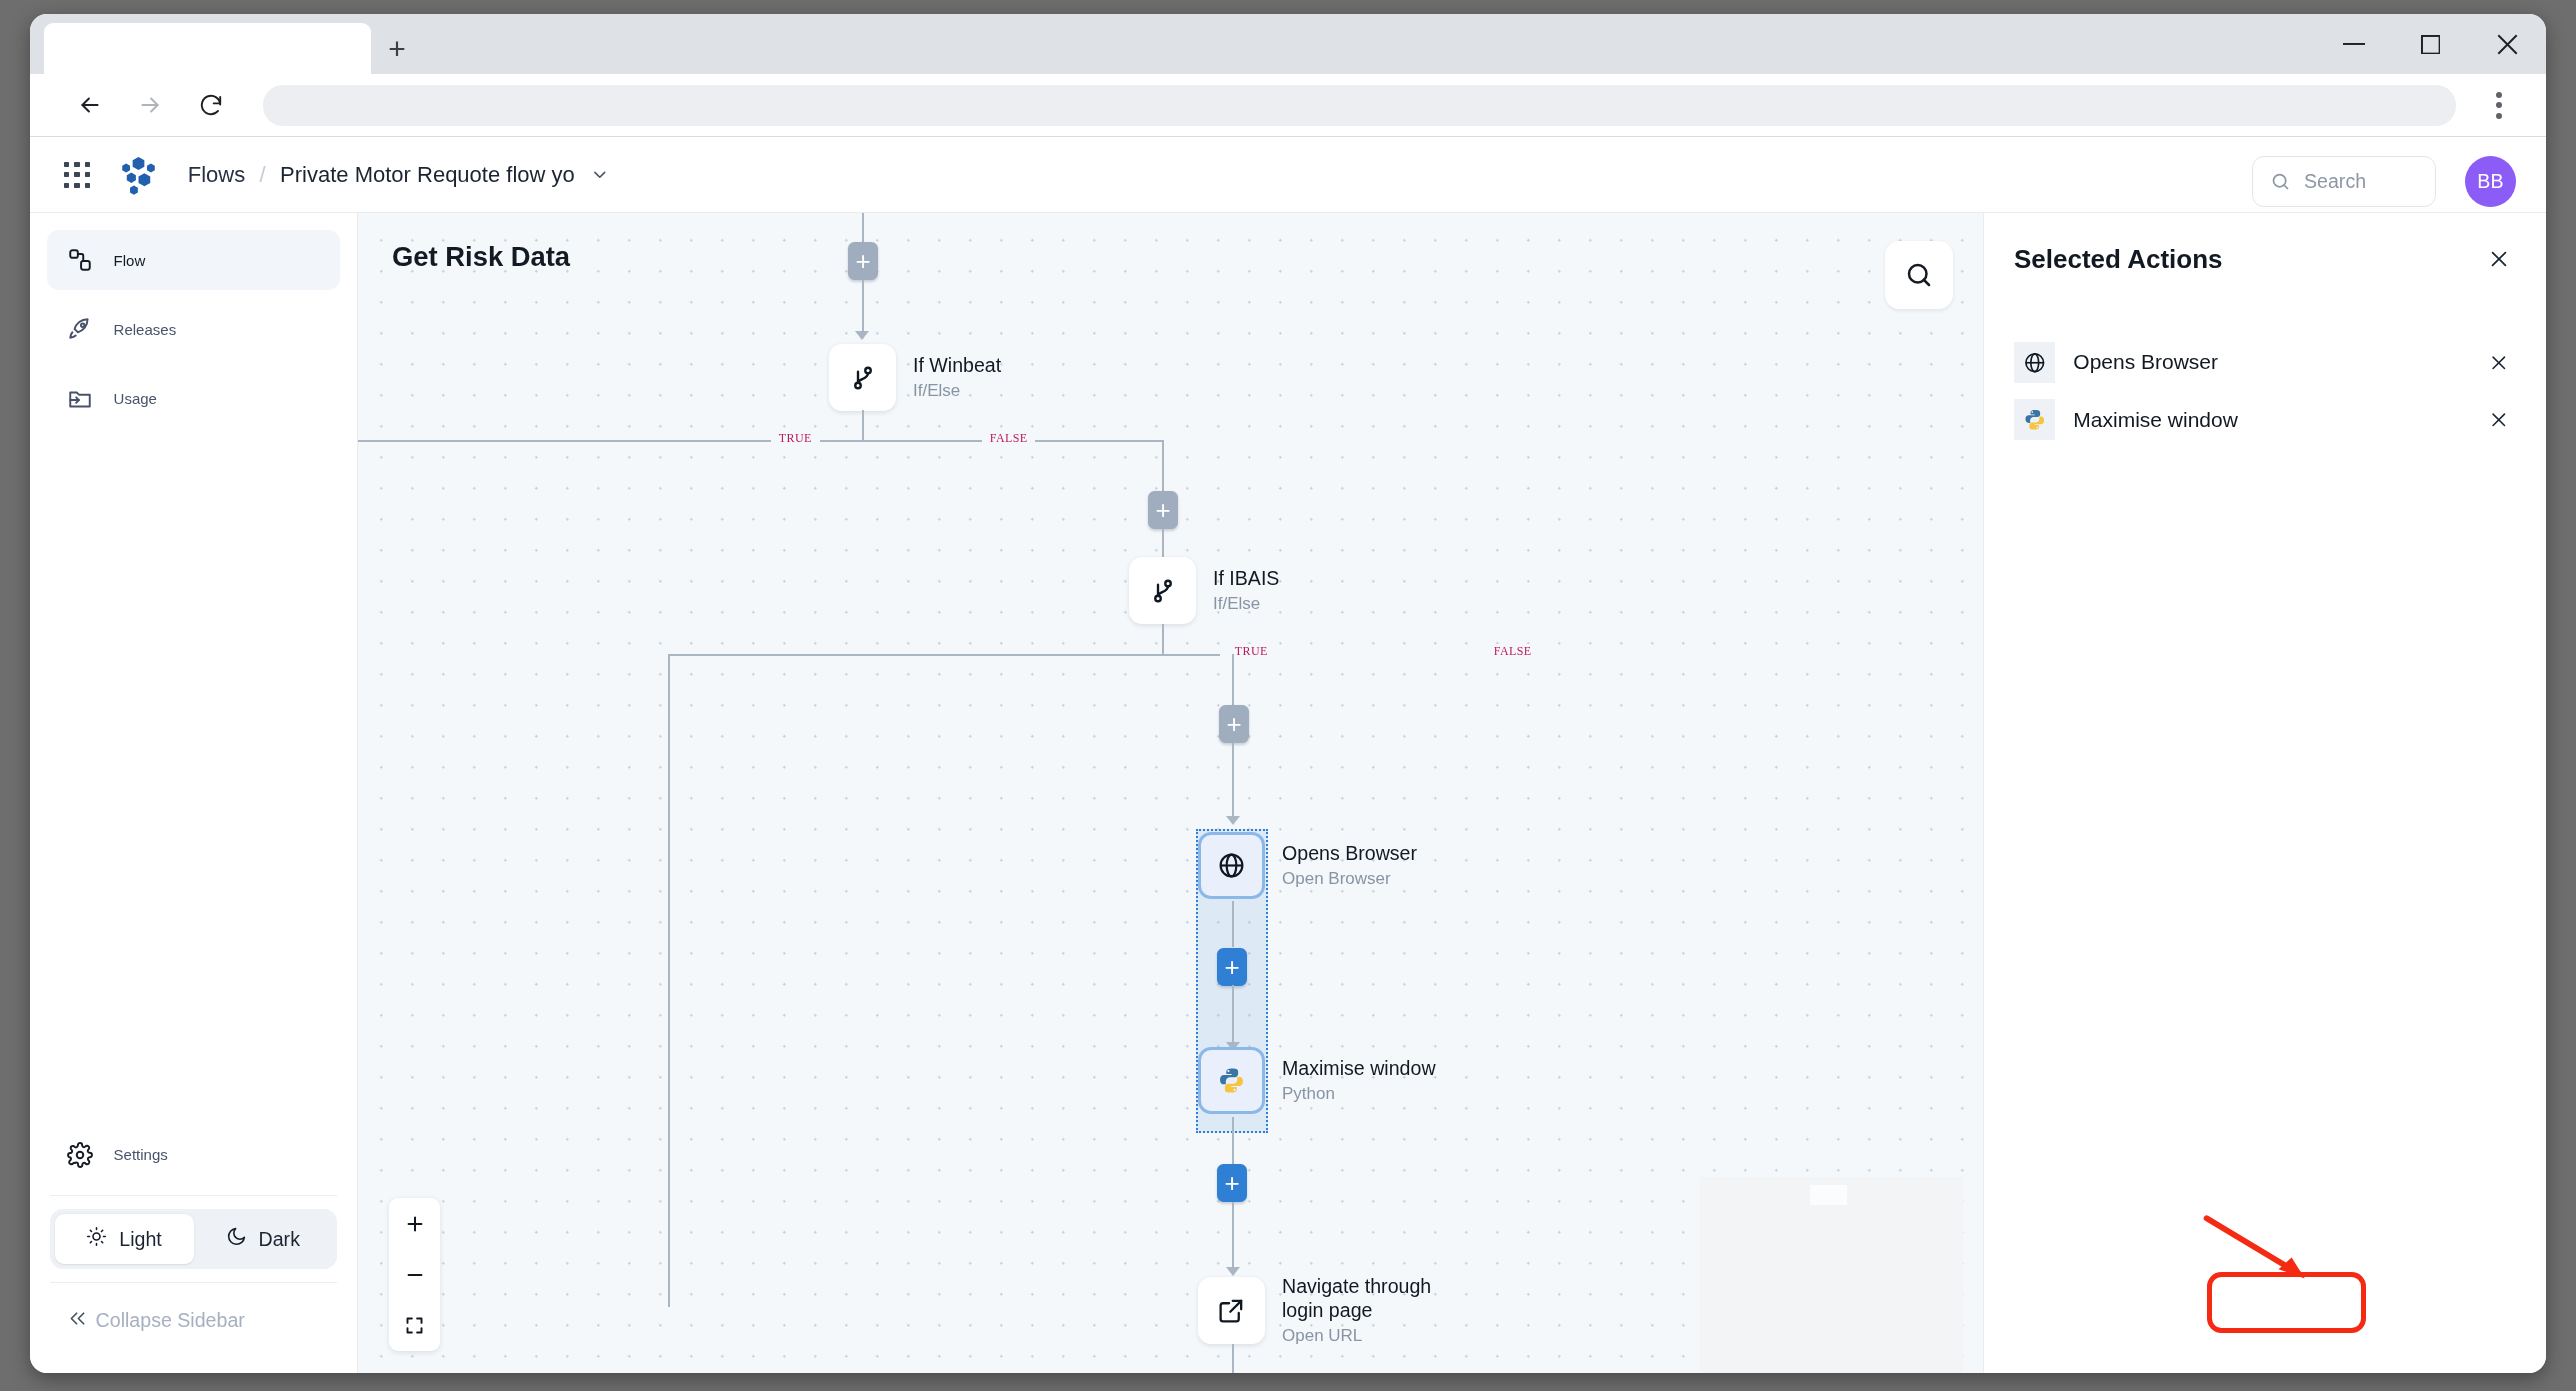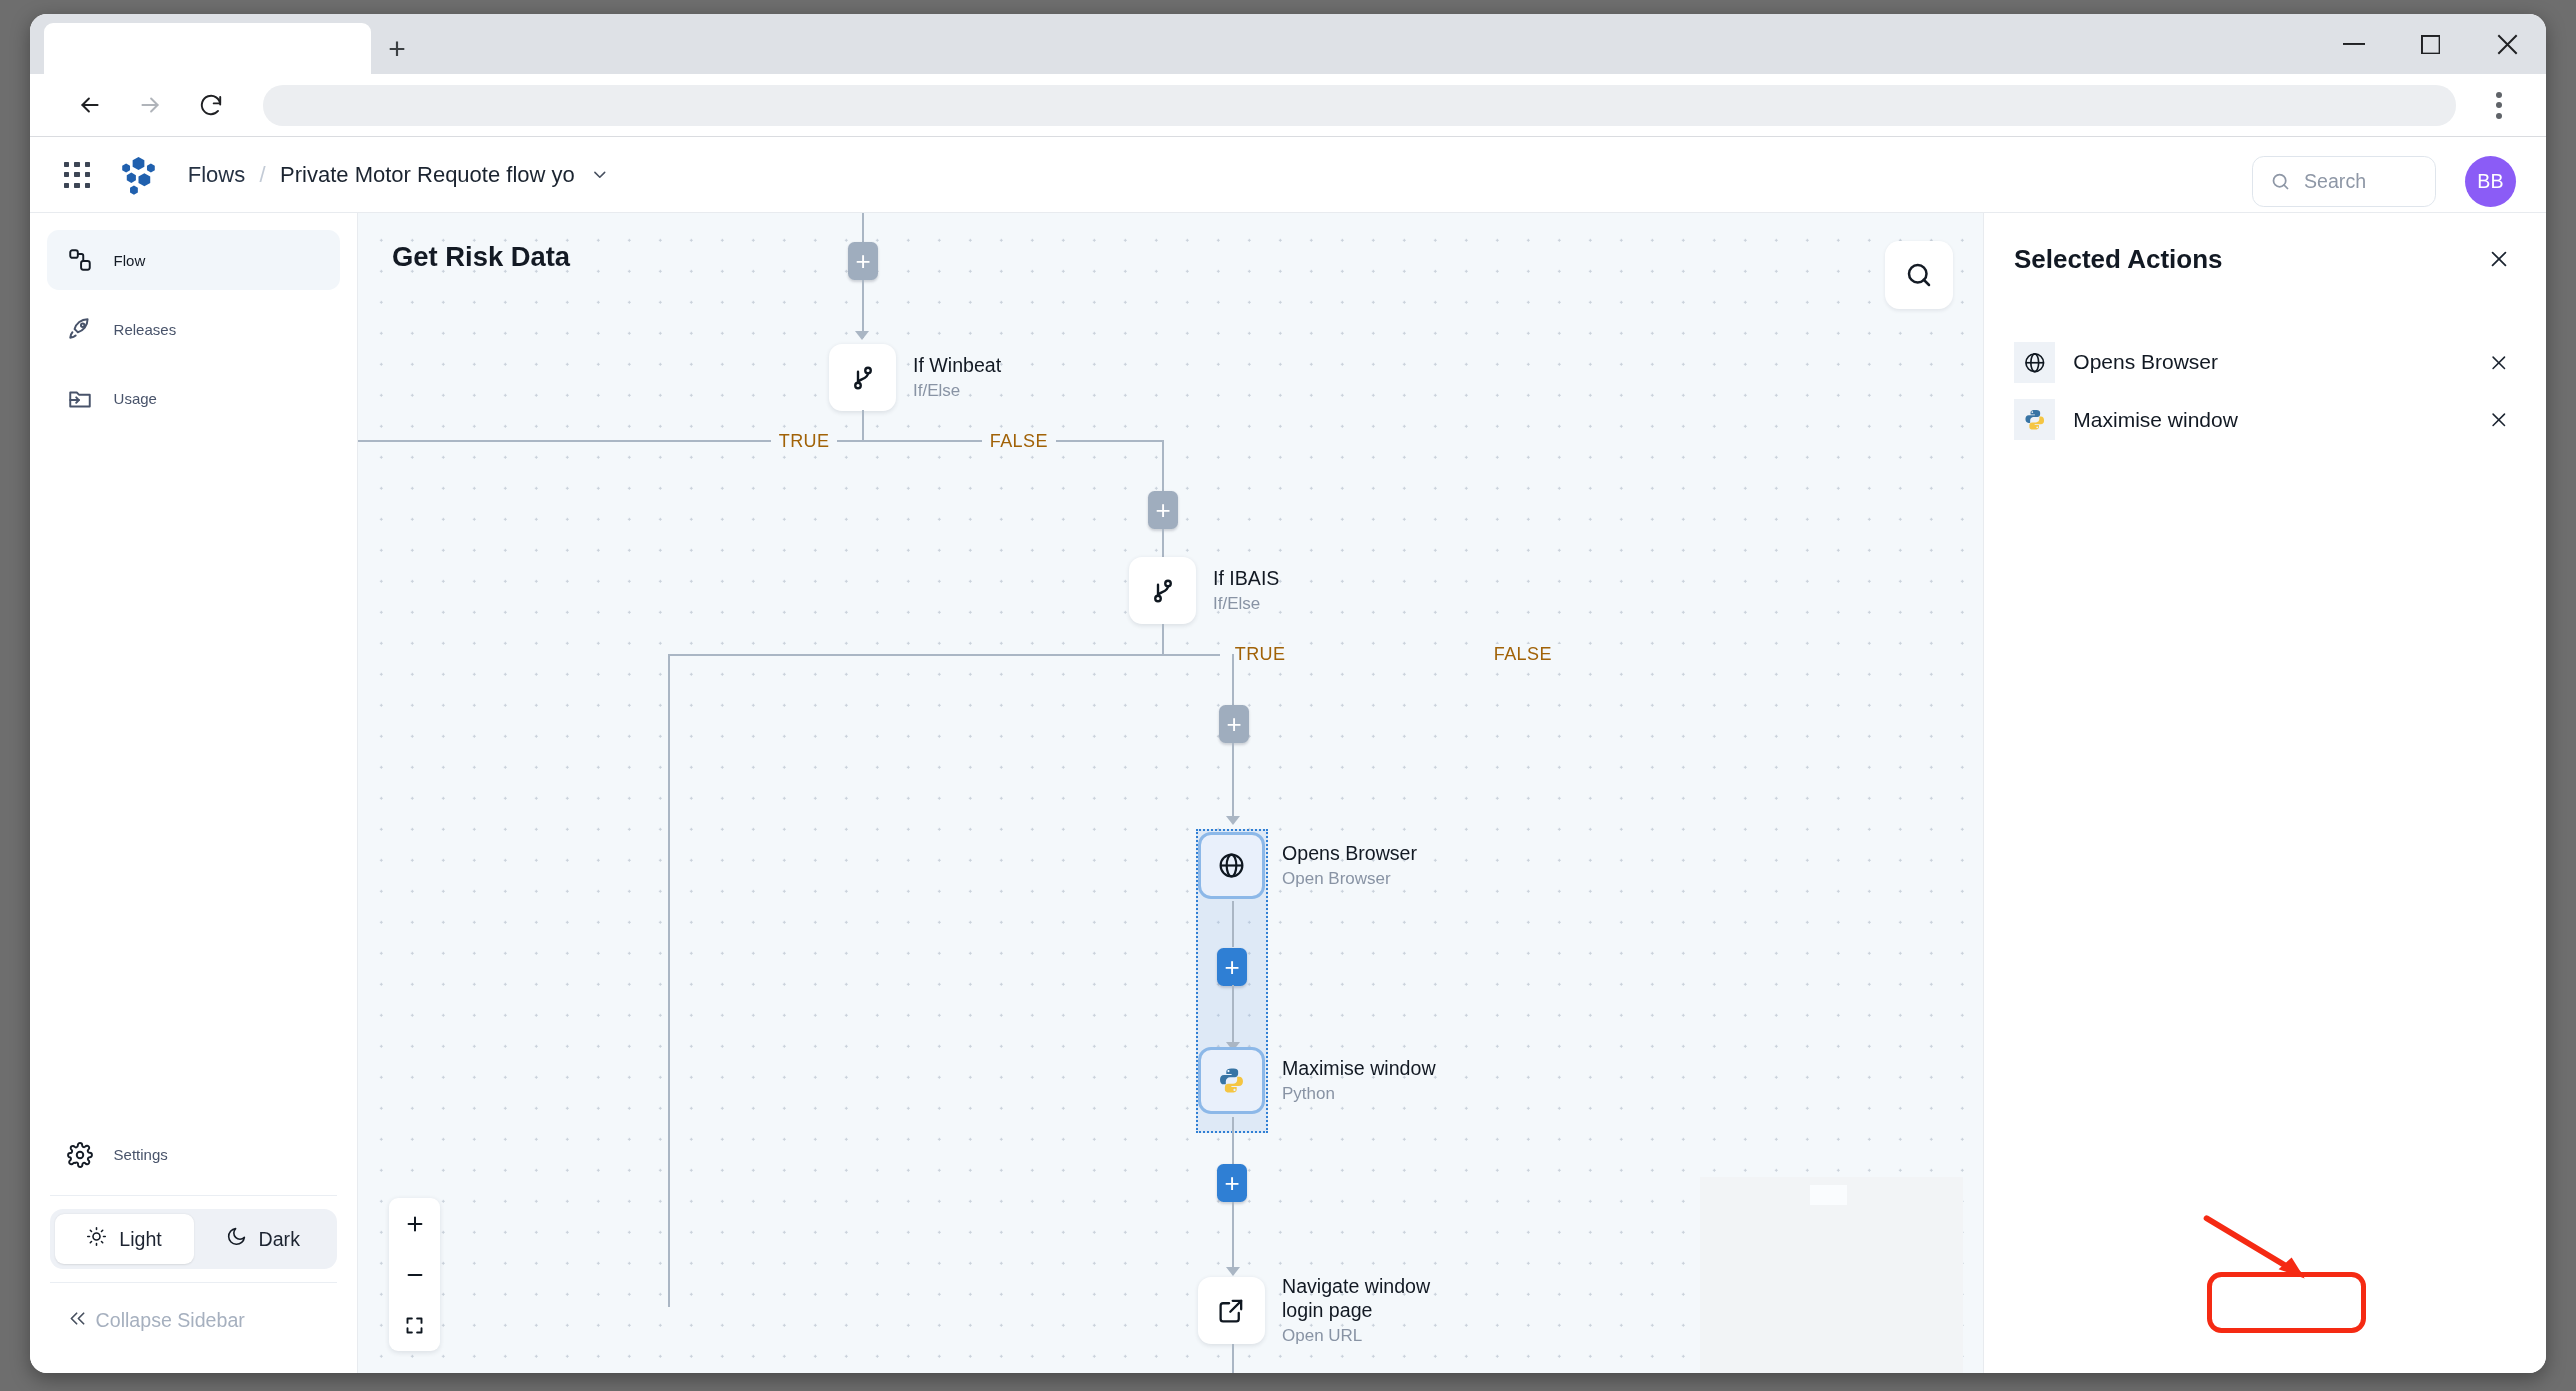--- a/index.html
+++ b/index.html
@@ -236,25 +236,26 @@
   .edge.h { height: 2px; }
   .arrowhead {
     position: absolute;
     width: 0; height: 0;
     border-left: 7.2px solid transparent;
     border-right: 7.2px solid transparent;
     border-top: 9.8px solid #aab6c4;
   }
   .branchlabel {
     position: absolute;
-    font-size: 18px;
-    color: #a16207;
+    font-size: 12px;
+    color: #be185d;
     background: #f4f8fb;
     padding: 0 7.8px;
     letter-spacing: 0.4px;
+    font-family: Liberation Serif, serif;
   }
   .plusbtn {
     position: absolute;
     width: 30px; height: 38px;
     background: #9fadbe;
     border-radius: 6.5px;
     display: flex; align-items: center; justify-content: center;
     color: #ffffff;
     font-size: 26px;
     line-height: 1;
@@ -622,21 +623,21 @@
 
       <div class="node" style="left:840px; top:1062px;">
         <div class="nodebox">
           <svg width="29" height="29" viewBox="0 0 24 24" fill="none" stroke="#0f1720" stroke-width="1.9" stroke-linecap="round" stroke-linejoin="round">
             <path d="M13 4h7v7"></path>
               <path d="M20 4l-9 9"></path>
               <path d="M18 14v5a2 2 0 0 1-2 2H5a2 2 0 0 1-2-2V8a2 2 0 0 1 2-2h5"></path>
           </svg>
         </div>
         <div class="nodelabel">
-          <div class="nodetitle" style="max-width:163px;">Navigate window login page</div>
+          <div class="nodetitle" style="max-width:163px;">Navigate through login page</div>
           <div class="nodesub">Open URL</div>
         </div>
       </div>
 
       <div class="edge v" style="left:874px; top:1131px; height:65px;"></div>
 
       <div class="minimap">
         <div class="vp"></div>
       </div>
 

